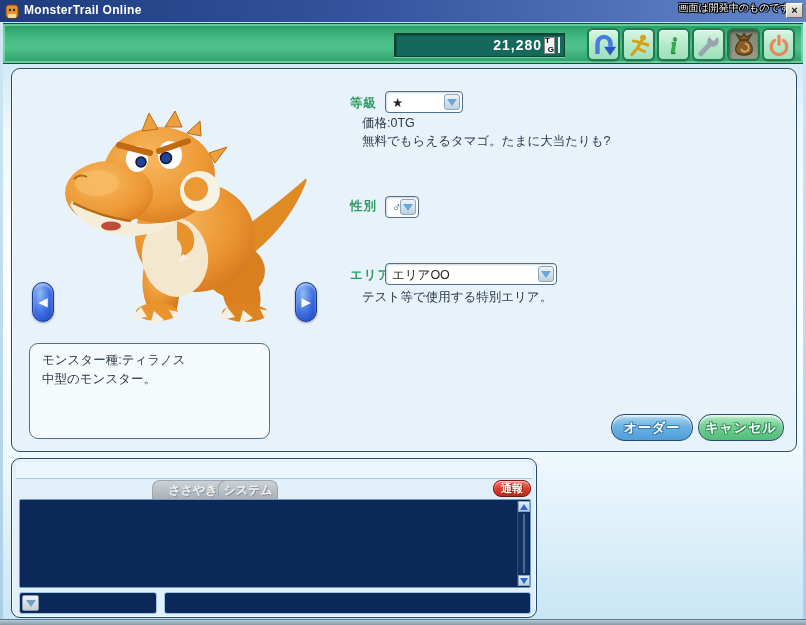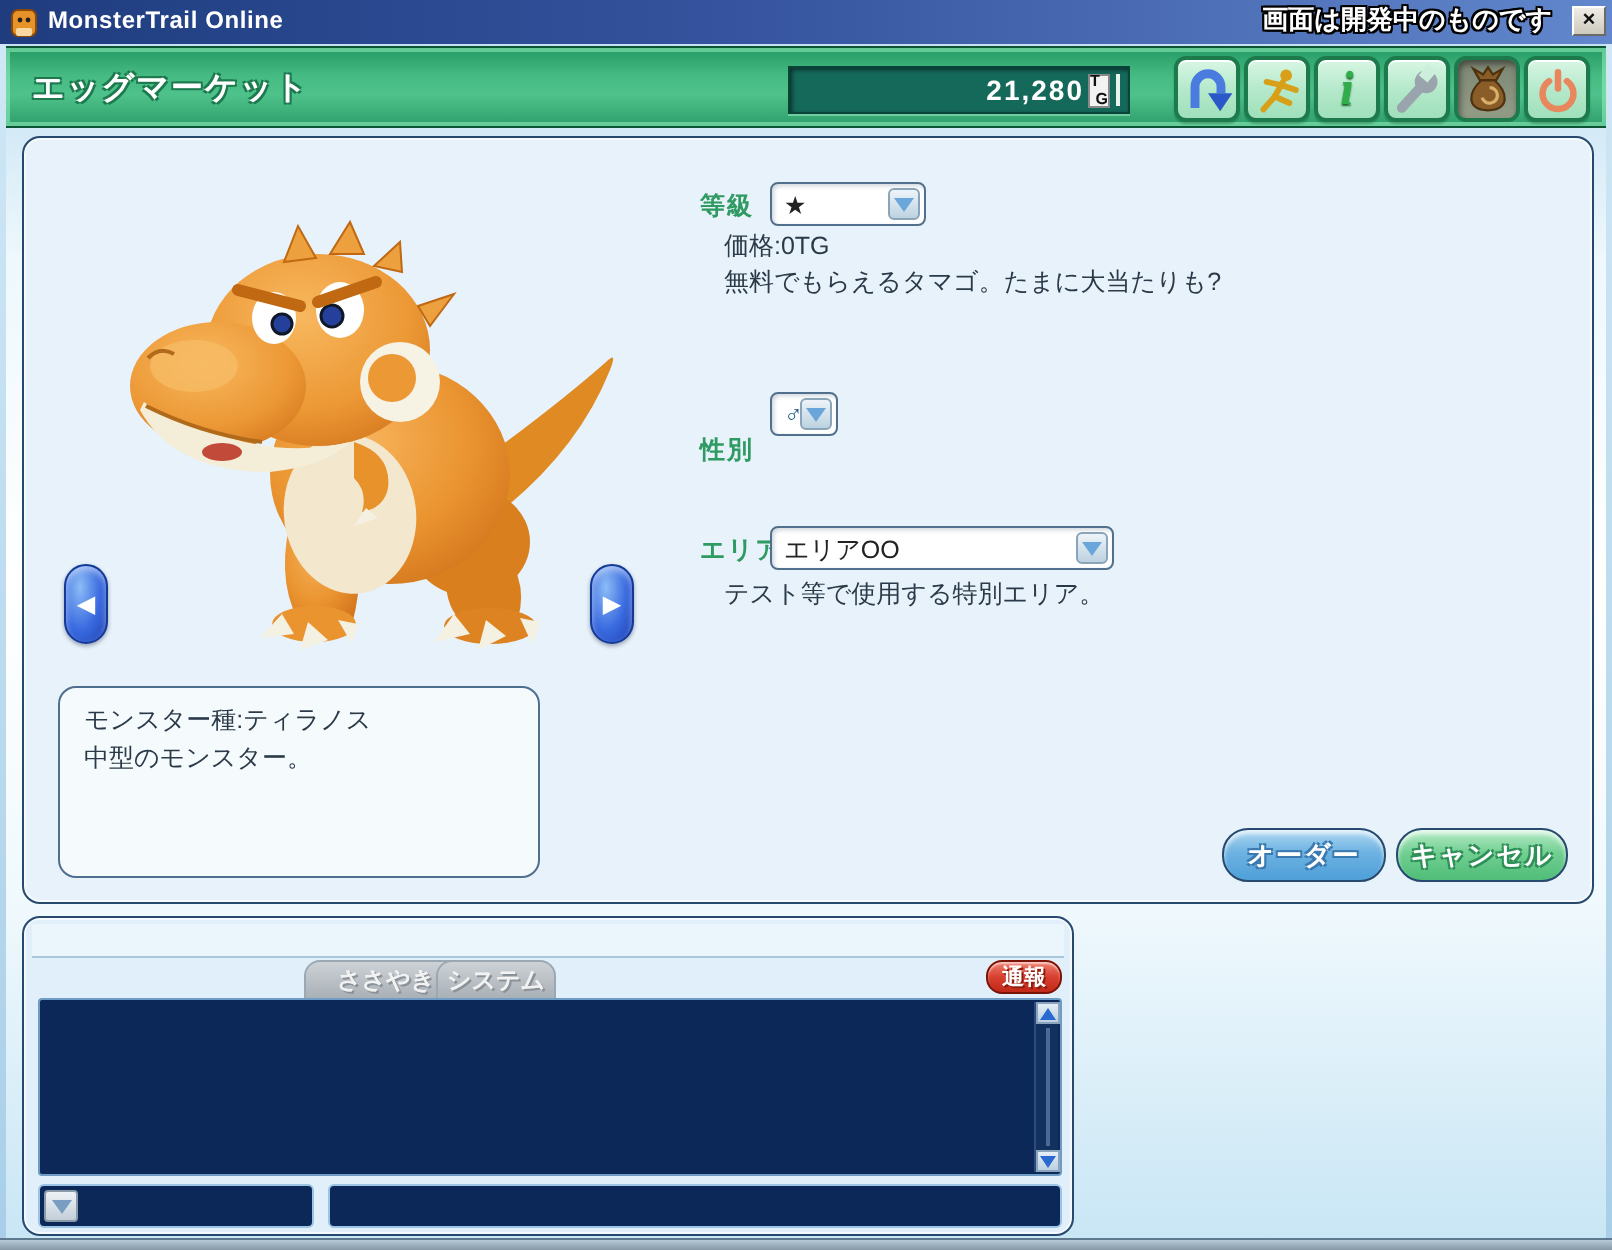--- a/index.html
+++ b/index.html
@@ -4,21 +4,21 @@
 <style>
   html,body{margin:0;padding:0;background:#fff;}
   *{box-sizing:border-box;font-family:"Liberation Sans","DejaVu Sans",sans-serif;}
   #window{position:relative;width:806px;height:625px;background:#fff;overflow:hidden;}
 
   
   #titlebar{position:absolute;left:0;top:0;width:806px;height:22px;
     background:linear-gradient(90deg,#1e3c7e 0%,#35539e 45%,#6287cc 100%);}
   #title-icon{position:absolute;left:4px;top:3px;width:16px;height:16px;}
   #window-title{position:absolute;left:24px;top:3px;color:#fff;font-size:12px;font-weight:bold;letter-spacing:.3px;}
-  #dev-notice{position:absolute;right:30px;top:1px;color:#fff;font-size:13px;font-weight:bold;
+  #dev-notice{position:absolute;right:16px;top:1px;color:#fff;font-size:10px;font-weight:normal;
     text-shadow:1px 0 0 #000,-1px 0 0 #000,0 1px 0 #000,0 -1px 0 #000,1px 1px 0 #000,-1px -1px 0 #000,1px -1px 0 #000,-1px 1px 0 #000;}
   #close-btn{position:absolute;right:3px;top:3px;width:17px;height:15px;background:linear-gradient(#efede6,#cdc9bd);
     border:1px solid #404040;border-top-color:#fff;border-left-color:#fff;border-right-color:#6a6a6a;border-bottom-color:#6a6a6a;
     font-size:11px;font-weight:bold;color:#111;text-align:center;line-height:13px;cursor:pointer;}
 
   
   .edge-v{position:absolute;top:22px;height:598px;width:3px;background:linear-gradient(#cfe7f6,#a9cfe8);}
   #edge-left{left:0;} #edge-right{right:0;}
   #edge-bottom{position:absolute;left:0;bottom:0;width:806px;height:6px;background:linear-gradient(#b4cad8,#8798a6);border-top:1px solid #5e788e;}
 
@@ -72,21 +72,21 @@
     box-shadow:inset 1px 1px 2px rgba(60,90,120,.25);}
   .dd-value{position:absolute;left:6px;top:3px;font-size:12.5px;color:#222;}
   .dd-btn{position:absolute;right:2px;top:2px;bottom:2px;width:16px;border:1px solid #8aa4b8;border-radius:3px;
     background:linear-gradient(180deg,#eef4f9,#bcd2e0);display:flex;align-items:center;justify-content:center;cursor:pointer;}
   .dd-tri{width:0;height:0;border-left:5px solid transparent;border-right:5px solid transparent;border-top:7px solid #6aa6da;}
   #grade-dd{left:373px;top:22px;width:78px;}
   #gender-dd{left:373px;top:127px;width:34px;}
   #gender-dd .dd-value{color:#1c5d86;font-weight:bold;}
   #area-dd{left:373px;top:194px;width:172px;}
   #label-grade{top:26px;} #note-price{top:46px;} #note-grade{top:64px;}
-  #label-gender{top:148px;text-align:center;}
+  #label-gender{top:129px;text-align:center;}
   #label-area{top:198px;} #note-area{top:220px;}
 
   .action-btn{position:absolute;top:345px;height:27px;border-radius:13px;border:1px solid #274a6e;
     color:#fff;font-size:13px;font-weight:bold;letter-spacing:1px;display:flex;align-items:center;justify-content:center;cursor:pointer;}
   #order-btn{left:599px;width:82px;background:linear-gradient(180deg,#aed8f2 0%,#6db2e2 45%,#4f9fd8 100%);
     text-shadow:1px 1px 0 #3a7ab0,-1px -1px 0 #3a7ab0,1px -1px 0 #3a7ab0,-1px 1px 0 #3a7ab0;
     box-shadow:inset 0 2px 2px rgba(255,255,255,.7);}
   #cancel-btn{left:686px;width:86px;background:linear-gradient(180deg,#b8ecc8 0%,#72cf92 45%,#4fbd78 100%);
     text-shadow:1px 1px 0 #2f9058,-1px -1px 0 #2f9058,1px -1px 0 #2f9058,-1px 1px 0 #2f9058;
     box-shadow:inset 0 2px 2px rgba(255,255,255,.7);}
@@ -138,21 +138,20 @@
     <div id="close-btn">×</div>
   </div>
 
   <div id="edge-left" class="edge-v"></div>
   <div id="edge-right" class="edge-v"></div>
   <div id="edge-bottom"></div>
 
   <div id="content">
 
     <div id="green-header">
-      <span id="market-title">エッグマーケット</span>
 
       <div id="money-field">
         <span id="money-value">21,280</span>
         <span id="money-unit">
           <span class="t">T</span>
           <span class="g">G</span>
         </span>
         <span id="money-caret"></span>
       </div>
 

